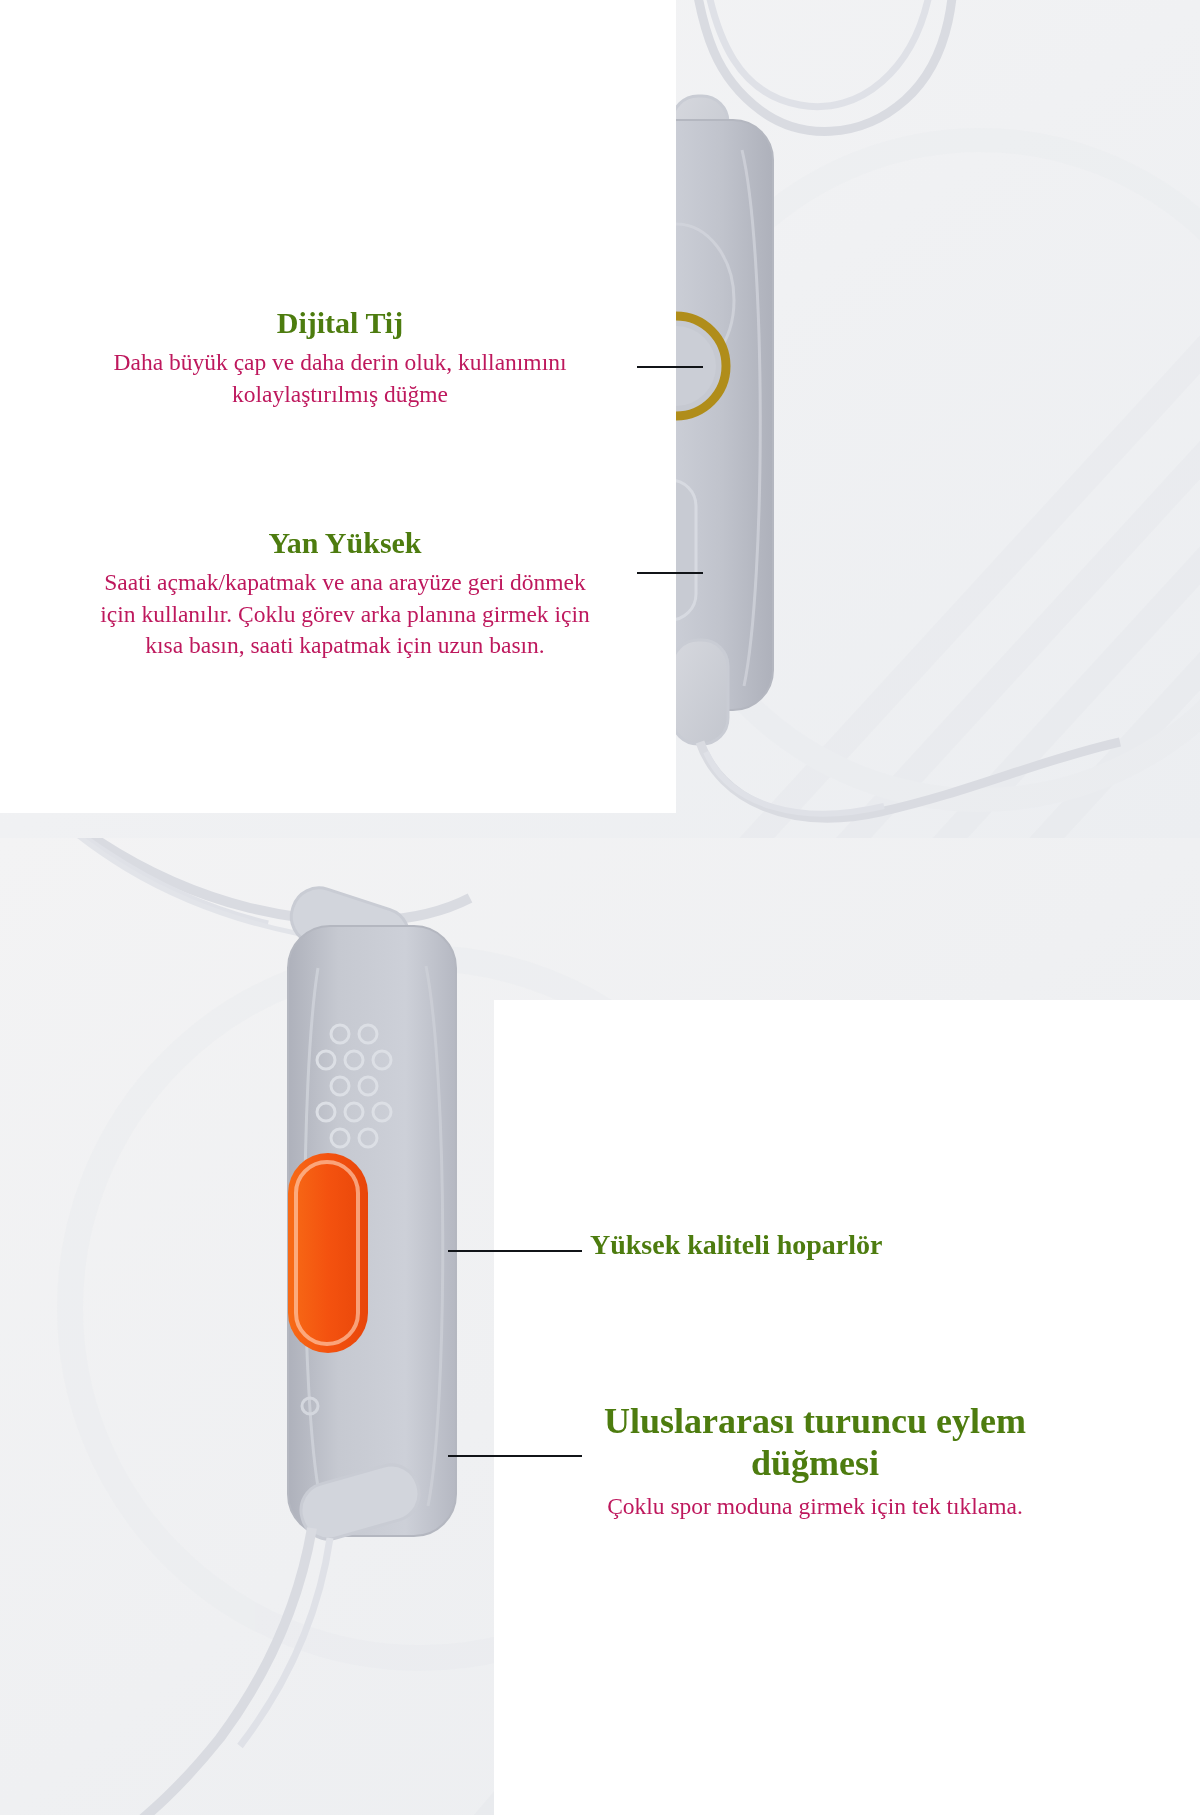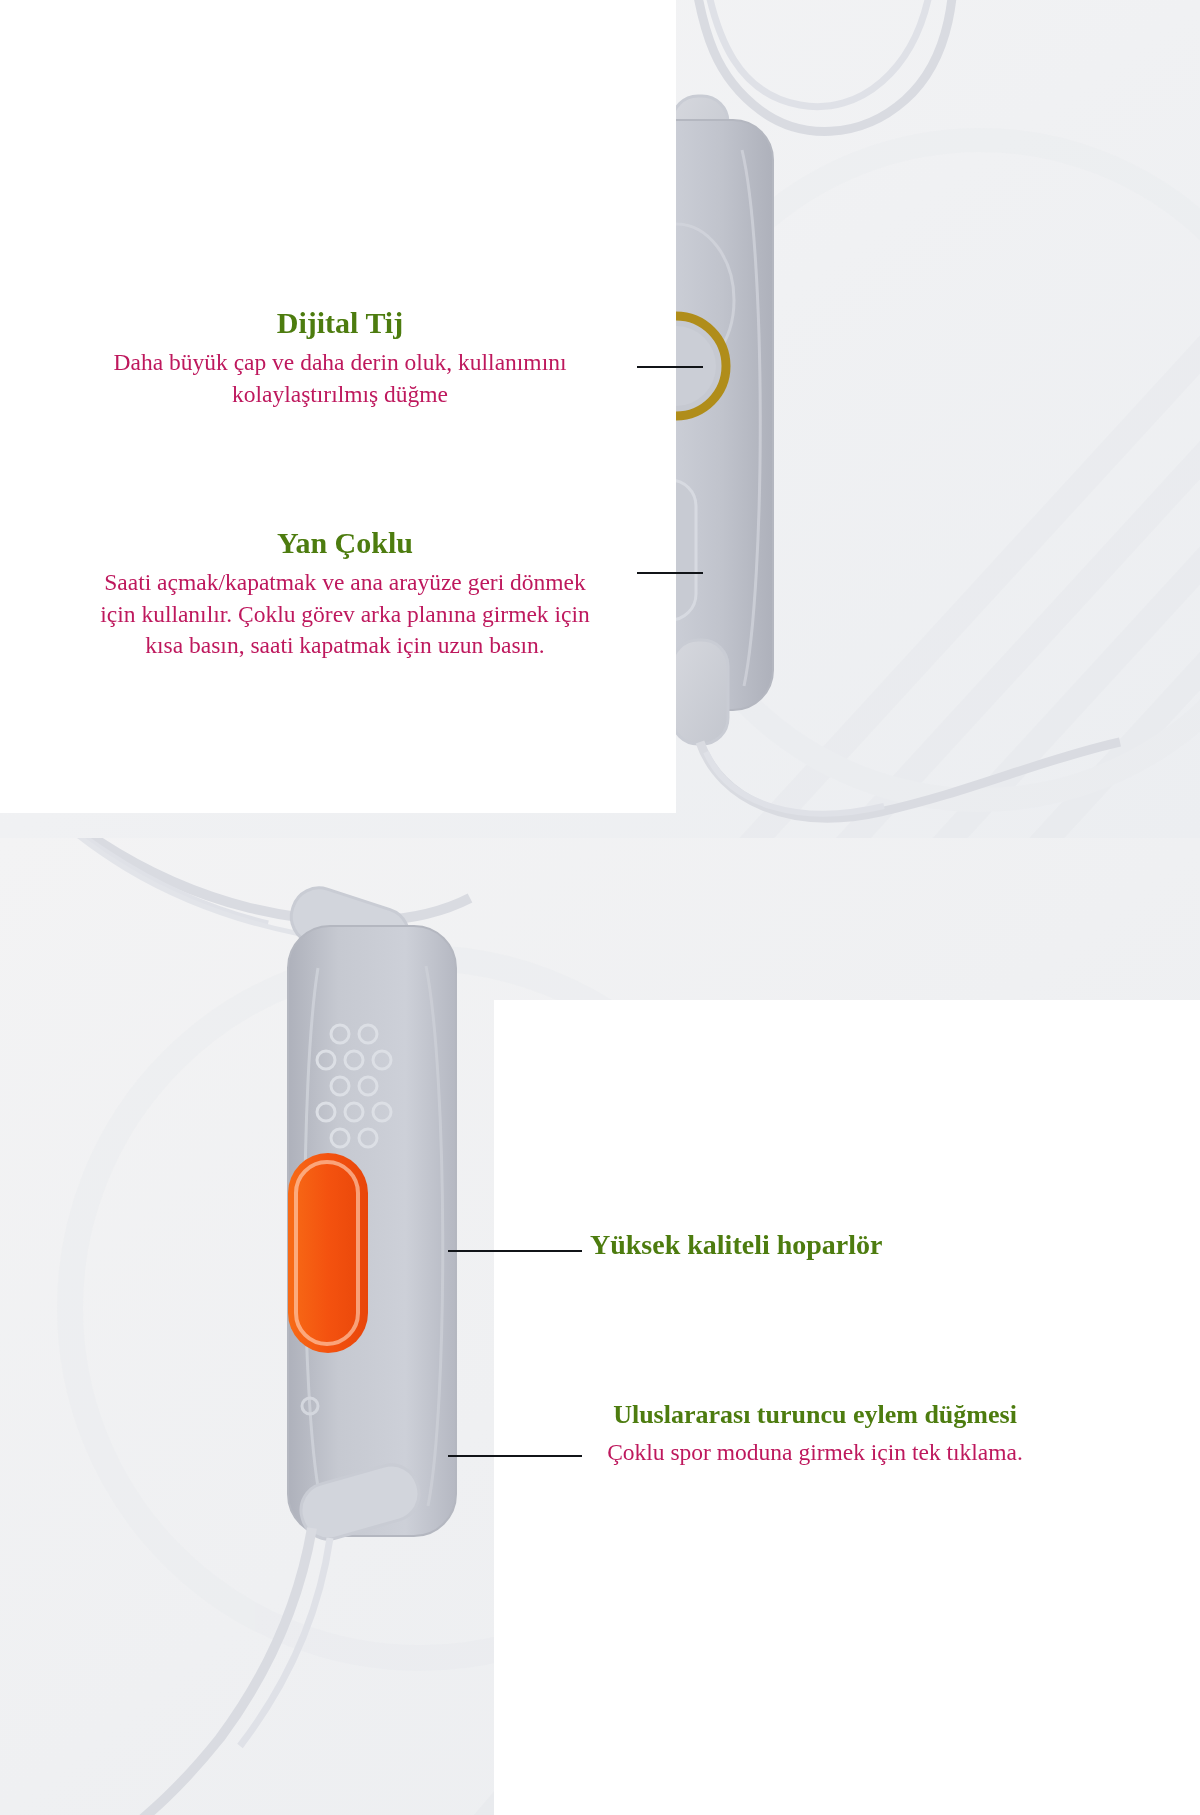--- a/index.html
+++ b/index.html
@@ -93,21 +93,21 @@
     left: 590px; top: 1228px;
     width: 460px;
   }
   #callout-speaker .callout-title { font-size: 28px; text-align: left; }
 
   #callout-action {
     position: absolute;
     left: 545px; top: 1400px;
     width: 540px;
   }
-  #callout-action .callout-title { font-size: 26px; margin-bottom: 6px; }
+  #callout-action .callout-title { font-size: 36px; margin-bottom: 6px; }
   #callout-action .callout-body { font-size: 23.5px; }
 
   
   .leader {
     position: absolute;
     background: #111418;
     height: 2px;
   }
   #leader-crown { left: 637px; top: 366px; width: 66px; }
   #leader-side  { left: 637px; top: 572px; width: 66px; }
@@ -270,21 +270,21 @@
   <div class="leader" id="leader-side"></div>
   <div class="leader" id="leader-speaker"></div>
   <div class="leader" id="leader-action"></div>
 
   <div id="callout-crown">
     <div class="callout-title">Dijital Tij</div>
     <div class="callout-body">Daha büyük çap ve daha derin oluk, kullanımını kolaylaştırılmış düğme</div>
   </div>
 
   <div id="callout-side">
-    <div class="callout-title">Yan Çoklu</div>
+    <div class="callout-title">Yan Yüksek</div>
     <div class="callout-body">Saati açmak/kapatmak ve ana arayüze geri dönmek için kullanılır. Çoklu görev arka planına girmek için kısa basın, saati kapatmak için uzun basın.</div>
   </div>
 
   <div id="callout-speaker">
     <div class="callout-title">Yüksek kaliteli hoparlör</div>
   </div>
 
   <div id="callout-action">
     <div class="callout-title">Uluslararası turuncu eylem düğmesi</div>
     <div class="callout-body">Çoklu spor moduna girmek için tek tıklama.</div>

